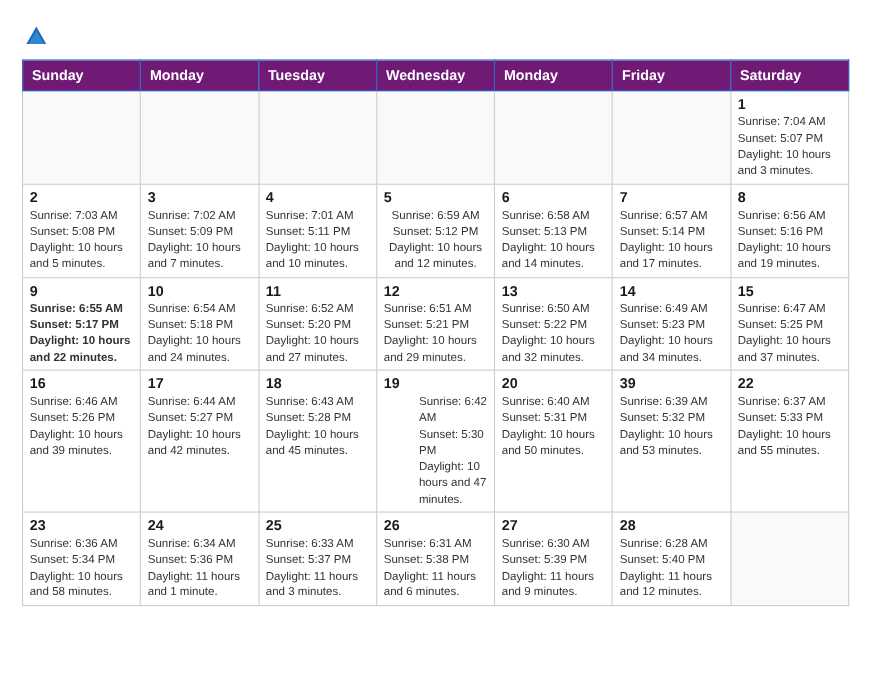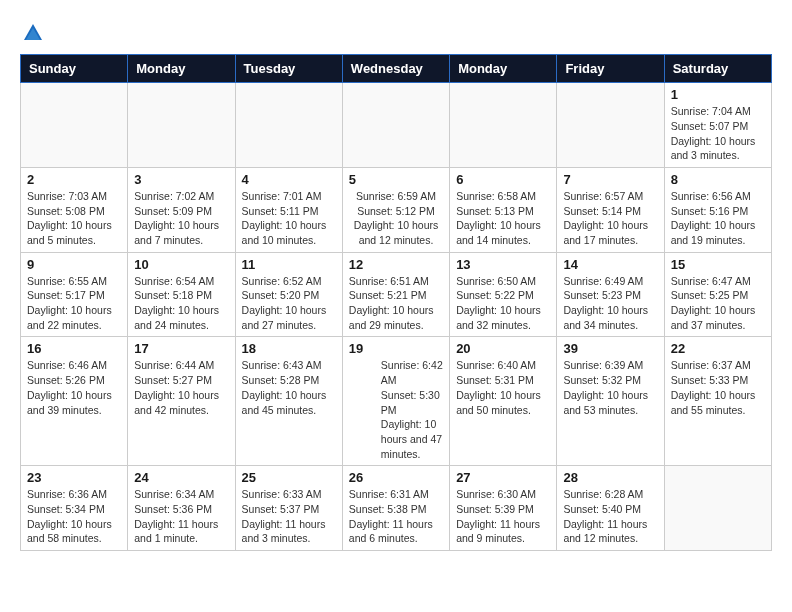--- a/index.html
+++ b/index.html
@@ -31,21 +31,21 @@
     .location {
       font-size: 14px;
       color: #444;
     }
     .calendar {
       width: 100%;
       border-collapse: collapse;
       border: 1px solid #ccc;
     }
     .calendar th {
-      background-color: #0f172a;
+      background-color: #701a75;
       color: #fff;
       text-align: left;
       padding: 6px 8px;
       font-size: 13px;
       border: 1px solid #2a6bc5;
     }
     .calendar td {
       vertical-align: top;
       border: 1px solid #ccc;
       padding: 4px 6px;
@@ -159,21 +159,21 @@
         <td>
           <span class="day-number">8</span>
           <div class="day-info" style="white-space: pre-line;">Sunrise: 6:56 AM
 Sunset: 5:16 PM
 Daylight: 10 hours and 19 minutes.</div>
         </td>
       </tr>
       <tr>
         <td>
           <span class="day-number">9</span>
-          <div class="day-info" style="white-space: pre-line;">Sunrise: 6:55 AM
+          <div class="day-info" style="white-space: pre-line; font-weight: bold;">Sunrise: 6:55 AM
 Sunset: 5:17 PM
 Daylight: 10 hours and 22 minutes.</div>
         </td>
         <td>
           <span class="day-number">10</span>
           <div class="day-info" style="white-space: pre-line;">Sunrise: 6:54 AM
 Sunset: 5:18 PM
 Daylight: 10 hours and 24 minutes.</div>
         </td>
         <td>

